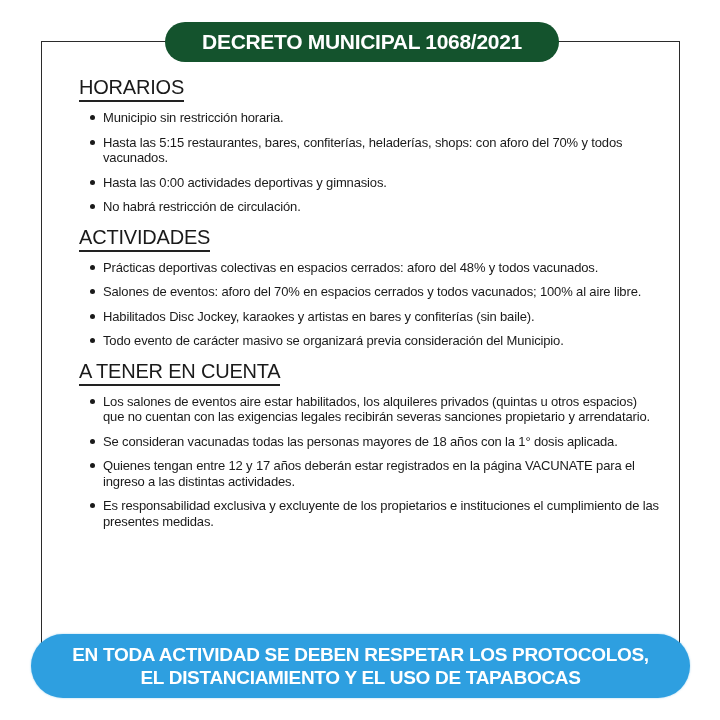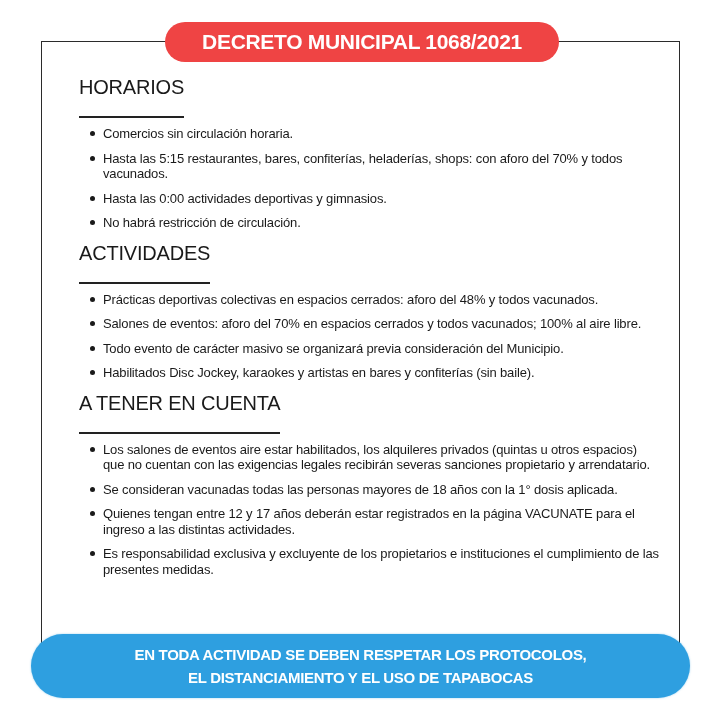--- a/index.html
+++ b/index.html
@@ -6,74 +6,74 @@
   body {
     width:720px; height:720px; background:#ffffff; position:relative; overflow:hidden;
     font-family:"Liberation Sans", "DejaVu Sans", sans-serif; color:#1a1a1a;
   }
   .frame {
     position:absolute; left:41px; top:41px; width:639px; height:620px;
     border:1.5px solid #2b2b2b; border-bottom:none; box-sizing:border-box;
   }
   .title-pill {
     position:absolute; left:165px; top:22px; width:394px; height:40px;
-    background:#ef4444; border-radius:20px; color:#ffffff;
+    background:#14532d; border-radius:20px; color:#ffffff;
     display:flex; align-items:center; justify-content:center;
     font-weight:bold; font-size:21px; letter-spacing:-0.3px;
   }
   .content { position:absolute; left:79px; top:74px; width:580px; }
   .section { margin-bottom:7px; }
   .section h2 {
     margin:0 0 8px 0; font-weight:normal; font-size:20px; line-height:26px;
-    display:inline-block; border-bottom:2px solid #222; padding-bottom:16px; letter-spacing:-0.2px;
+    display:inline-block; border-bottom:2px solid #222; padding-bottom:0; letter-spacing:-0.2px;
   }
   .section ul { list-style:none; margin:0; padding:0; }
   .section li {
     position:relative; padding-left:24px; font-size:13px; line-height:15.5px;
     margin-bottom:9px; letter-spacing:-0.15px;
   }
   .section li .dot {
     position:absolute; left:11px; top:5px; width:5px; height:5px; border-radius:50%; background:#1a1a1a;
   }
   .bottom-pill {
     position:absolute; left:31px; top:634px; width:659px; height:64px;
     background:#2e9fe0; border-radius:32px; color:#ffffff;
     display:flex; flex-direction:column; align-items:center; justify-content:center;
-    font-weight:bold; font-size:15px; line-height:23px; text-align:left; letter-spacing:-0.3px;
+    font-weight:bold; font-size:19px; line-height:23px; text-align:left; letter-spacing:-0.3px;
     box-shadow:0 0 2px rgba(46,159,224,0.5);
   }
 </style>
 </head>
 <body>
 
 <div class="frame"></div>
 
 <div class="title-pill">
   <span>DECRETO MUNICIPAL 1068/2021</span>
 </div>
 
 <div class="content">
 
   <div class="section">
     <h2>HORARIOS</h2>
     <ul>
-      <li><span class="dot"></span><span>Comercios sin circulación horaria.</span></li>
+      <li><span class="dot"></span><span>Municipio sin restricción horaria.</span></li>
       <li><span class="dot"></span><span>Hasta las 5:15 restaurantes, bares, confiterías, heladerías, shops: con aforo del 70% y todos vacunados.</span></li>
       <li><span class="dot"></span><span>Hasta las 0:00 actividades deportivas y gimnasios.</span></li>
       <li><span class="dot"></span><span>No habrá restricción de circulación.</span></li>
     </ul>
   </div>
 
   <div class="section">
     <h2>ACTIVIDADES</h2>
     <ul>
       <li><span class="dot"></span><span>Prácticas deportivas colectivas en espacios cerrados: aforo del 48% y todos vacunados.</span></li>
       <li><span class="dot"></span><span>Salones de eventos: aforo del 70% en espacios cerrados y todos vacunados; 100% al aire libre.</span></li>
+      <li><span class="dot"></span><span>Habilitados Disc Jockey, karaokes y artistas en bares y confiterías (sin baile).</span></li>
       <li><span class="dot"></span><span>Todo evento de carácter masivo se organizará previa consideración del Municipio.</span></li>
-      <li><span class="dot"></span><span>Habilitados Disc Jockey, karaokes y artistas en bares y confiterías (sin baile).</span></li>
     </ul>
   </div>
 
   <div class="section">
     <h2>A TENER EN CUENTA</h2>
     <ul>
       <li><span class="dot"></span><span>Los salones de eventos aire estar habilitados, los alquileres privados (quintas u otros espacios) que no cuentan con las exigencias legales recibirán severas sanciones propietario y arrendatario.</span></li>
       <li><span class="dot"></span><span>Se consideran vacunadas todas las personas mayores de 18 años con la 1° dosis aplicada.</span></li>
       <li><span class="dot"></span><span>Quienes tengan entre 12 y 17 años deberán estar registrados en la página VACUNATE para el ingreso a las distintas actividades.</span></li>
       <li><span class="dot"></span><span>Es responsabilidad exclusiva y excluyente de los propietarios e instituciones el cumplimiento de las presentes medidas.</span></li>

